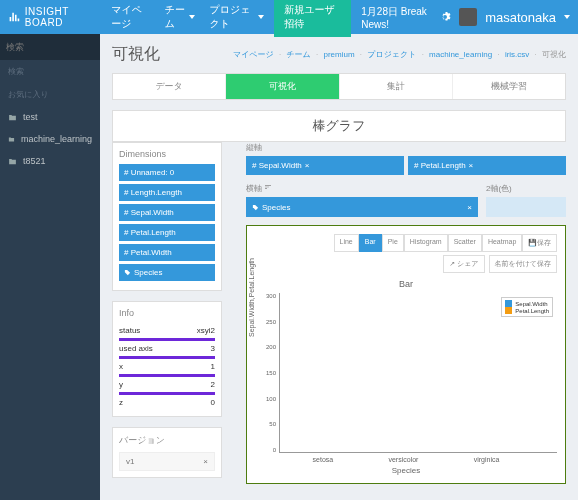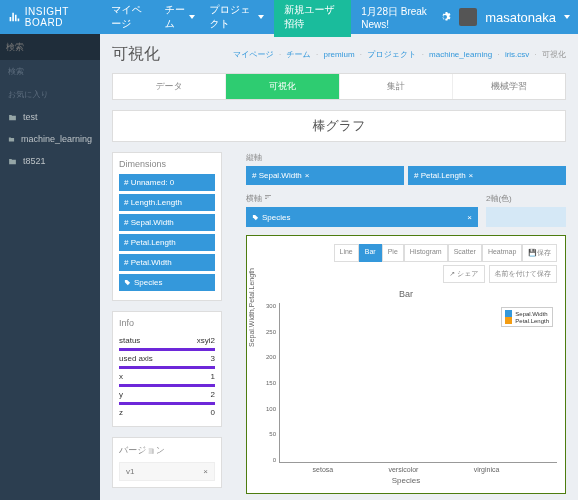--- a/index.html
+++ b/index.html
@@ -24,21 +24,21 @@
 .page-head{display:flex;align-items:center;margin-bottom:8px}
 .page-title{font-size:16px;color:#555}
 .crumbs{margin-left:auto;font-size:8px;color:#3498db;display:flex;gap:5px;align-items:center}
 .crumbs span{color:#3498db;cursor:pointer}
 .crumbs .sep{color:#bbb}
 .crumbs .cur{color:#999}
 .tabs{display:flex;background:#fff;border:1px solid #ddd;margin-bottom:10px}
 .tab{flex:1;text-align:center;padding:6px 0;font-size:9px;color:#888;cursor:pointer;border-right:1px solid #eee}
 .tab:last-child{border-right:none}
 .tab.active{background:#2ecc71;color:#fff}
-.chart-title{text-align:center;font-size:13px;color:#555;padding:6px 16px;background:#fff;border:1px solid #ddd;margin-bottom:10px}
+.chart-title{text-align:center;font-size:13px;color:#555;padding:6px 16px;background:#fff;border:1px solid #ddd;margin-bottom:0}
 .cols{display:flex;gap:24px}
 .left{width:110px;display:flex;flex-direction:column;gap:10px}
 .panel{background:#fff;border:1px solid #ddd;padding:6px}
 .panel h4{font-size:9px;color:#888;font-weight:normal;margin-bottom:5px}
 .dim{background:#3498db;color:#fff;font-size:8px;padding:4px 5px;margin-bottom:3px;display:flex;align-items:center;gap:3px;cursor:grab}
 .dim svg{width:7px;height:7px;fill:#fff}
 .info-row{display:flex;justify-content:space-between;font-size:8px;padding:3px 0;border-bottom:3px solid #6d28d9}
 .info-row:last-child{border-bottom:none}
 .ver{display:flex;align-items:center;justify-content:space-between;background:#f7f7f7;border:1px solid #eee;padding:4px 6px;font-size:8px;color:#777;margin-top:4px}
 .right{flex:1;display:flex;flex-direction:column;gap:8px}

